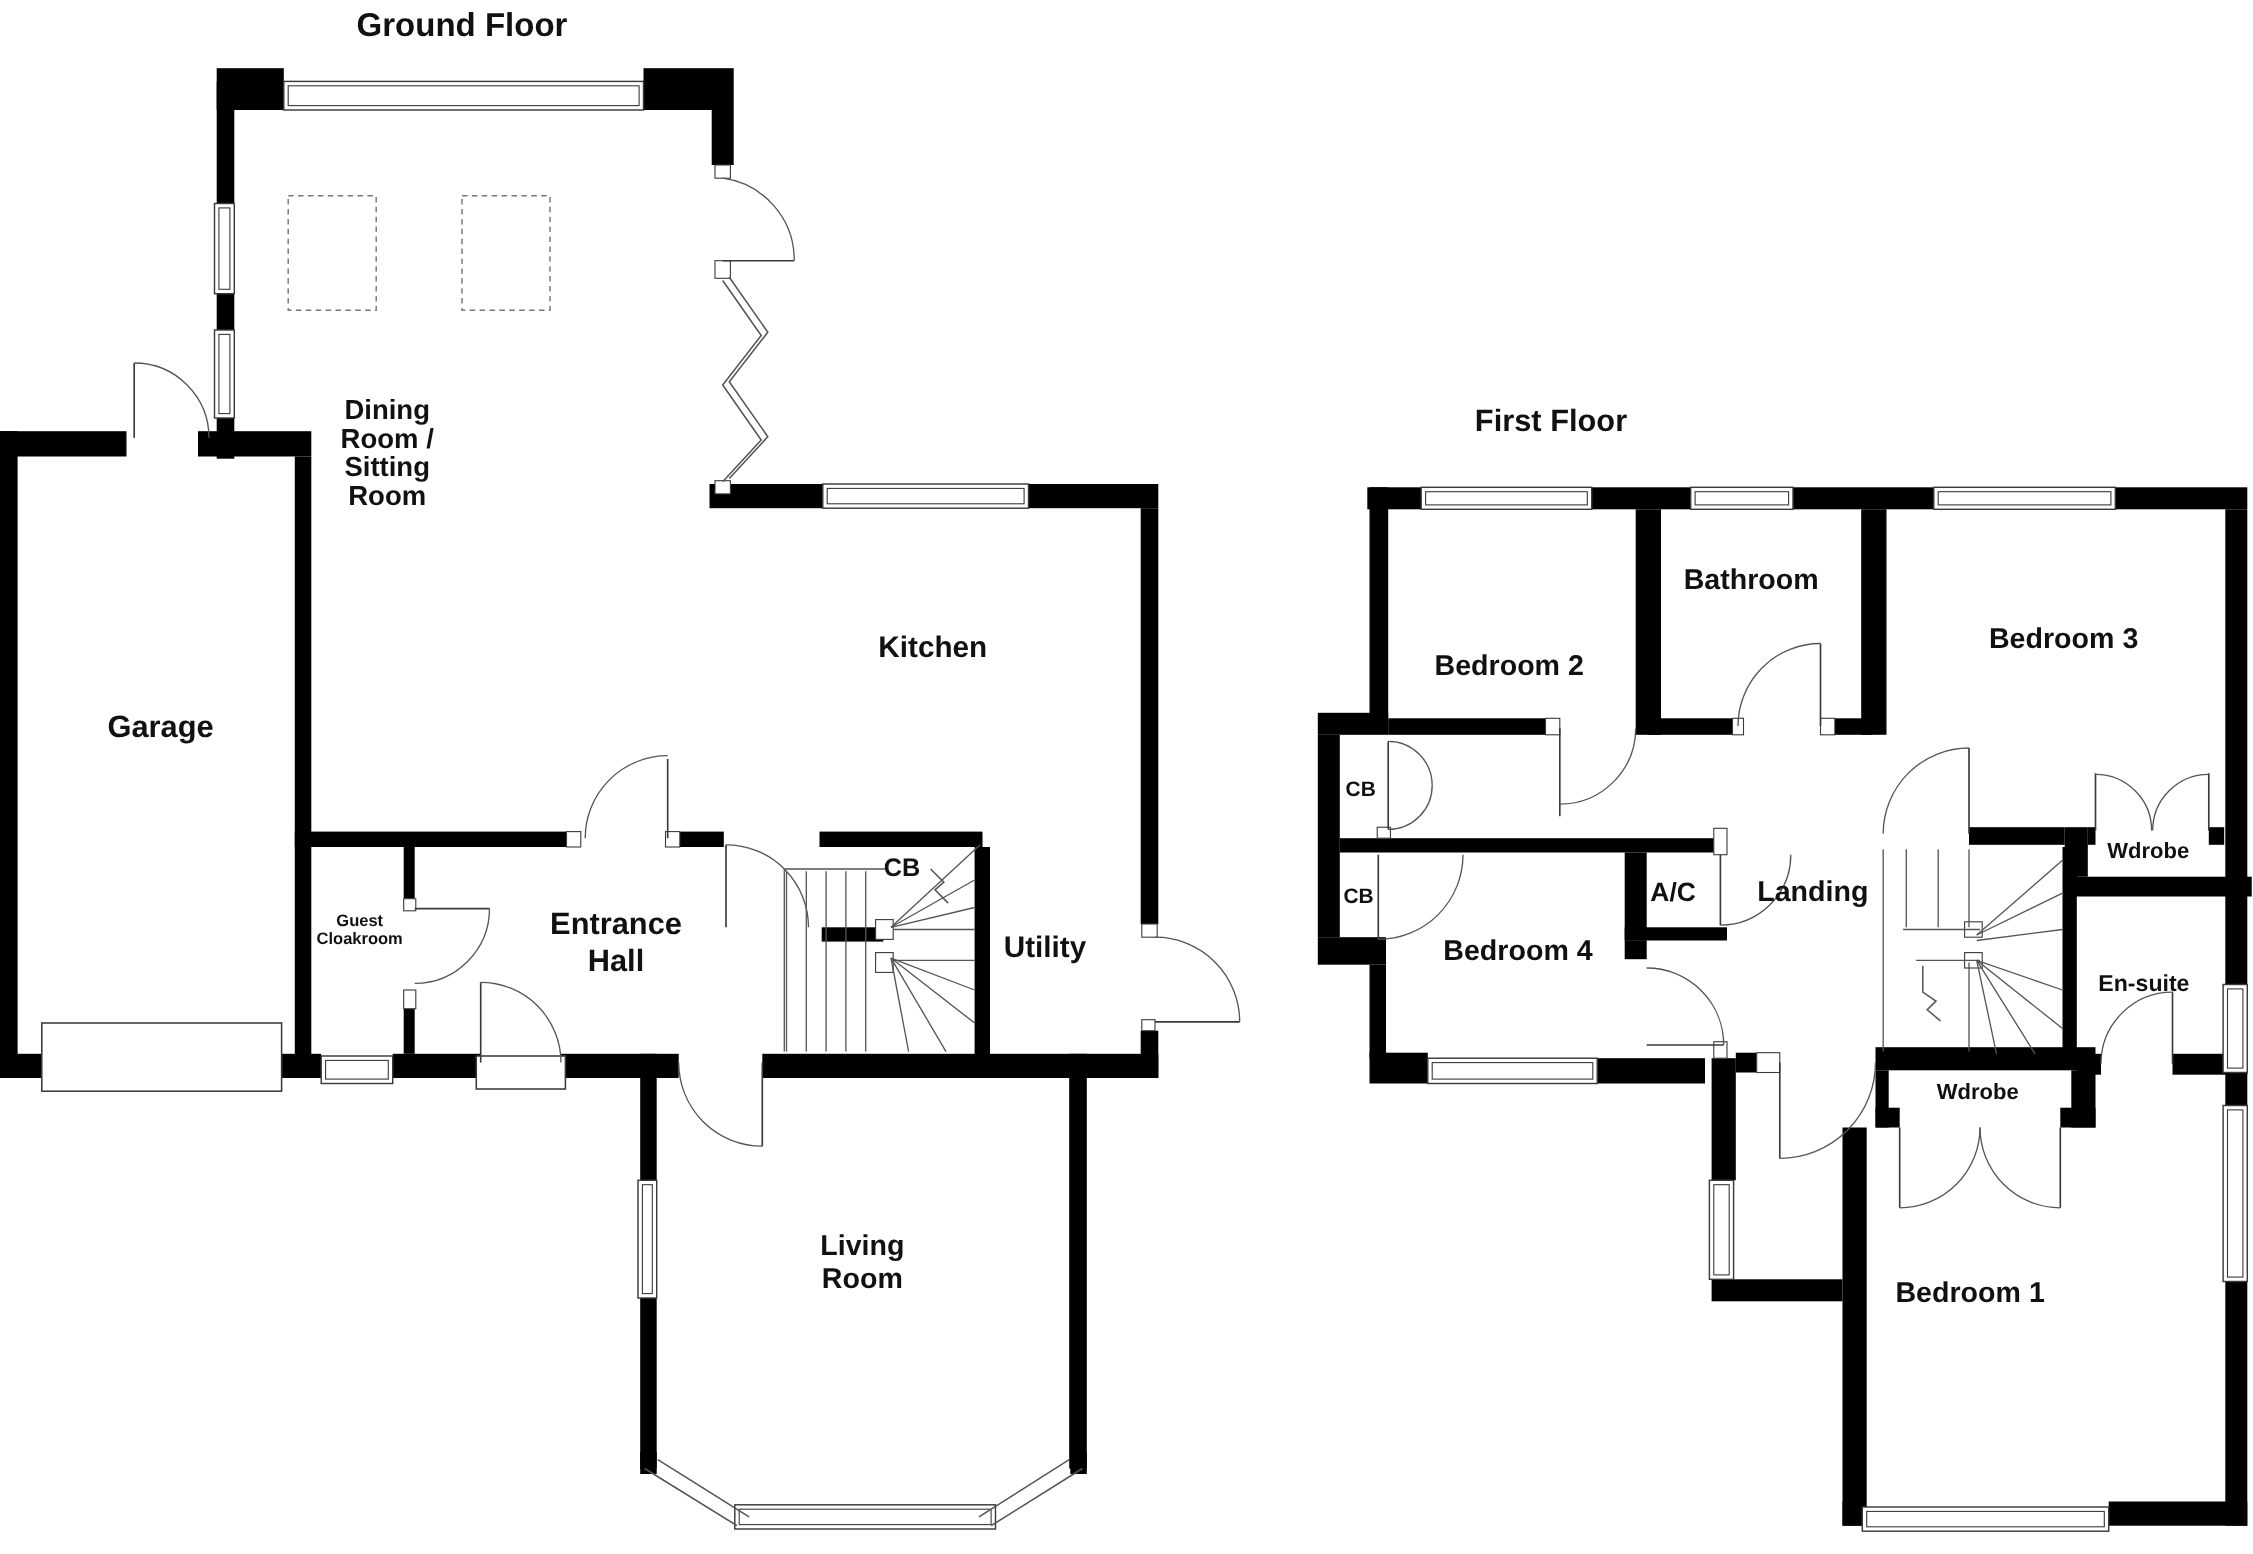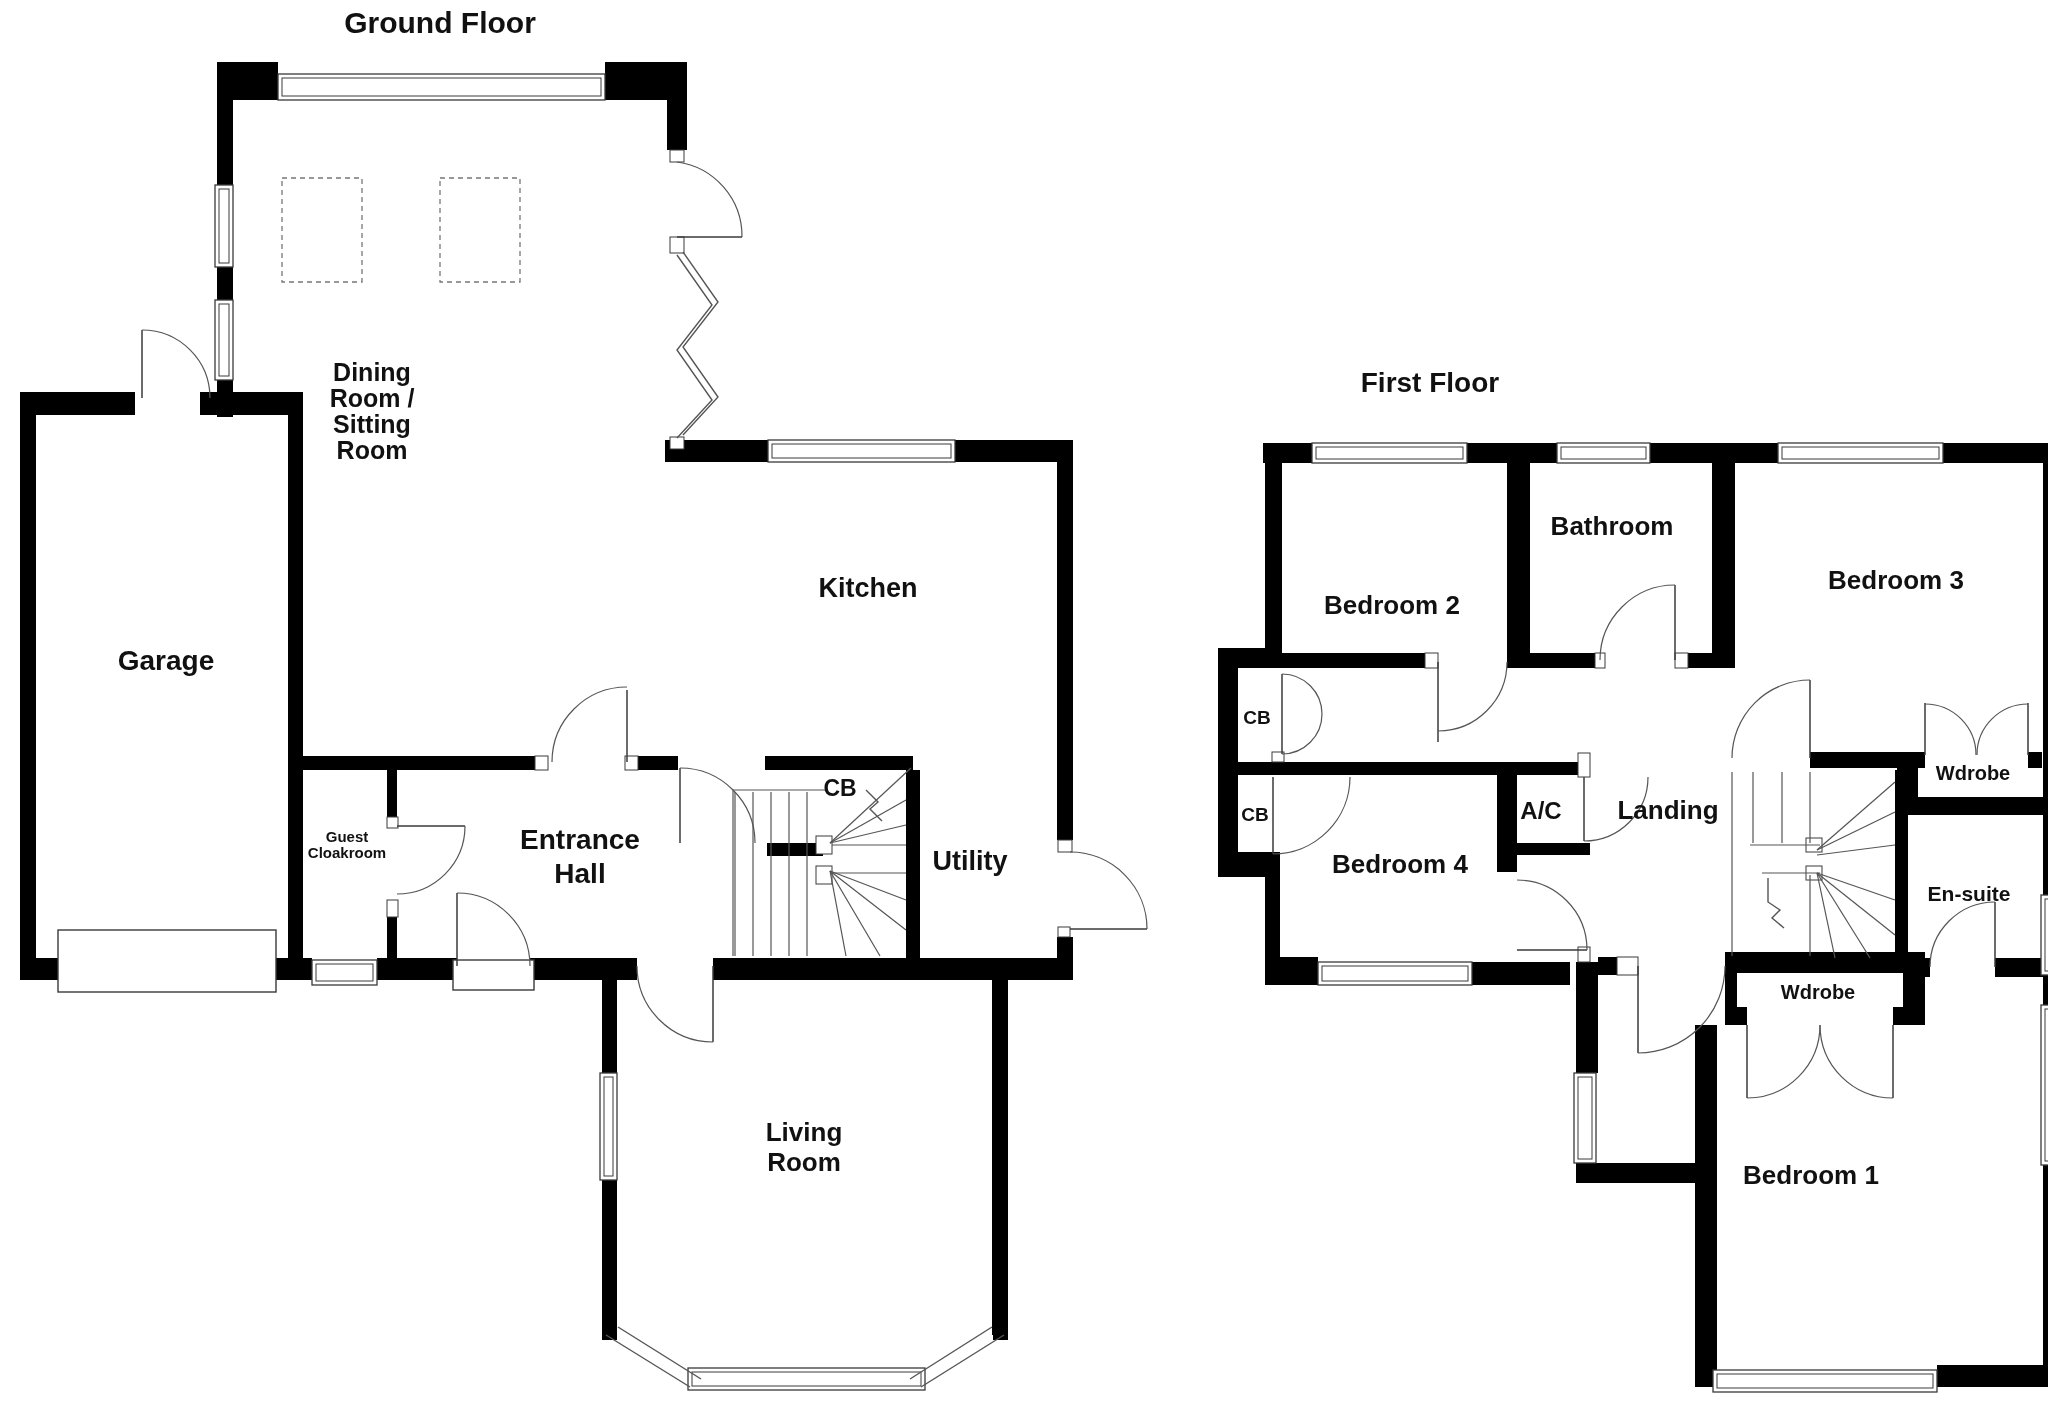--- a/index.html
+++ b/index.html
@@ -1,16 +1,16 @@
 <!DOCTYPE html>
 <html><head>
 <meta charset="utf-8">
 <style>
   html,body{margin:0;padding:0;background:#ffffff;}
-  #stage{width:1944px;height:1413px;position:relative;background:#a3a3a3;margin-left:20px;}
+  #stage{width:1944px;height:1413px;position:relative;background:#a3a3a3;}
   svg{display:block;}
   text{font-family:"Liberation Sans","DejaVu Sans",sans-serif;font-weight:bold;fill:#111;}
 </style>
 </head>
 <body>
 
 <div id="stage">
   <svg id="plan" width="2048" height="1413" viewBox="0 0 2048 1413" xmlns="http://www.w3.org/2000/svg">
     <rect x="0" y="0" width="2048" height="1413" fill="#ffffff"></rect>
     <g id="g-walls">

